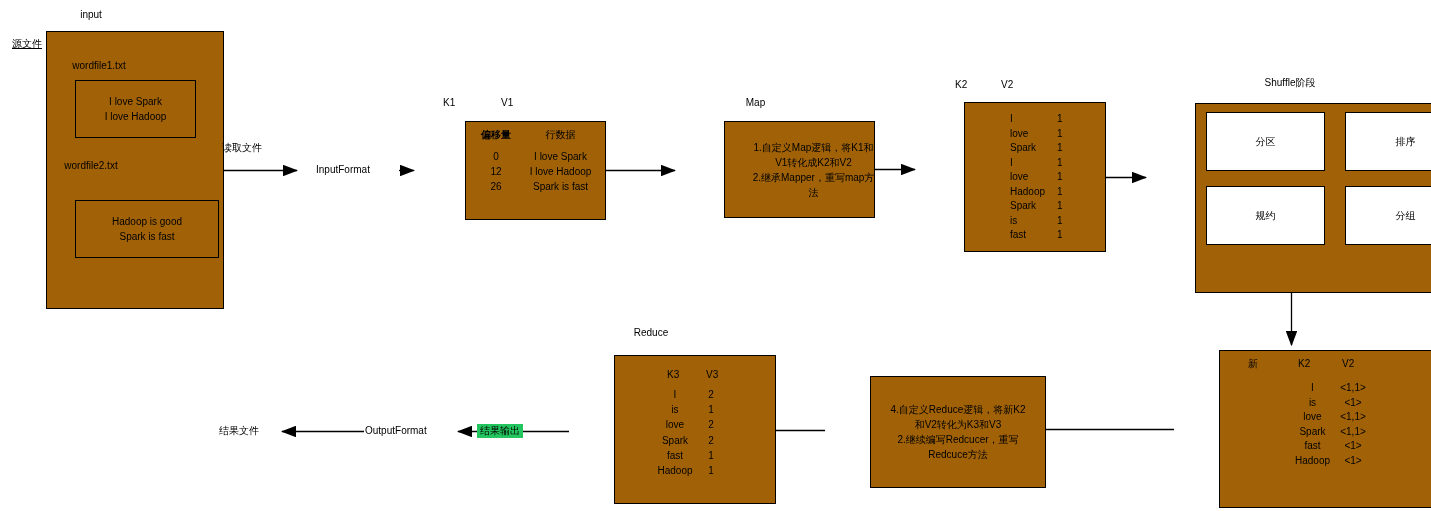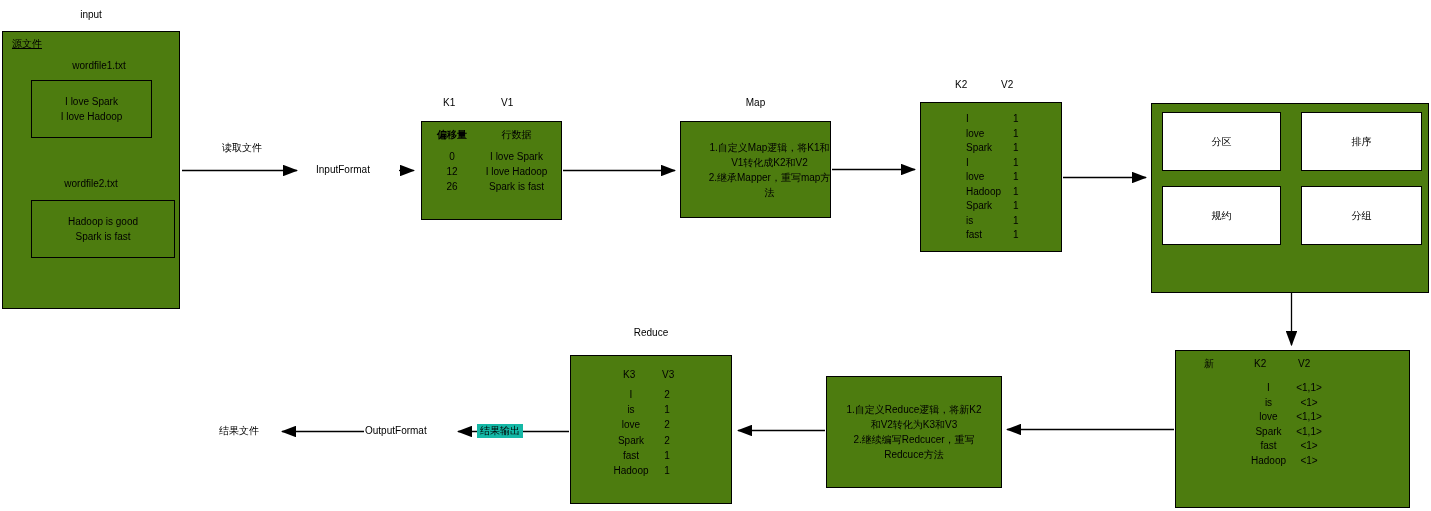--- a/index.html
+++ b/index.html
@@ -12,26 +12,27 @@
     position:relative;
     width:1431px; height:511px;
     background:#ffffff;
     font-size:10px;
     overflow:hidden;
   }
   .wires { position:absolute; left:0; top:0; z-index:0; }
   .box {
     position:absolute;
     border:1px solid #000;
-    background:#4d7c0f;
+    background:#a16207;
     z-index:1;
+    margin-left:44px;
   }
   .label { position:absolute; white-space:nowrap; z-index:2; line-height:14px; }
   .ctr { text-align:center; }
-  .masked { background:#14b8a6; padding:0 3px; }
+  .masked { background:#22c55e; padding:0 3px; }
 
   
   .file-box { display:flex; flex-direction:column; justify-content:center; align-items:center; line-height:15px; }
 
   
   .k1v1-content { padding-top:6px; }
   .k1v1-hdr { display:flex; line-height:14px; padding-right:10px; }
   .k1v1-hdr .c1 { width:60px; text-align:center;font-weight:bold; }
   .k1v1-hdr .c2 { flex:1; text-align:center; }
   .k1v1-rows { margin-top:7px; line-height:15px; }
@@ -91,21 +92,21 @@
   </svg>
 
   <div class="label ctr" style="left:2px; top:8px; width:178px;">input</div>
   <div class="box" style="left:2px; top:31px; width:178px; height:278px;"></div>
   <div class="label" style="left:12px; top:37px;text-decoration:underline;">源文件</div>
   <div class="label ctr" style="left:10px; top:59px; width:178px;">wordfile1.txt</div>
   <div class="box file-box" style="left:31px; top:80px; width:121px; height:58px;">
     <div>I love Spark</div>
     <div>I love Hadoop</div>
   </div>
-  <div class="label ctr" style="left:2px; top:177px; width:178px;">wordfile2.txt</div>
+  <div class="label ctr" style="left:2px; top:159px; width:178px;">wordfile2.txt</div>
   <div class="box file-box" style="left:31px; top:200px; width:144px; height:58px;">
     <div>Hadoop is good</div>
     <div>Spark is fast</div>
   </div>
 
   <div class="label ctr" style="left:192px; top:141px; width:100px;">读取文件</div>
   <div class="label" style="left:316px; top:163px;">InputFormat</div>
 
   <div class="label" style="left:443px; top:96px;">K1</div>
   <div class="label" style="left:501px; top:96px;">V1</div>
@@ -176,20 +177,21 @@
           <span class="k">is</span>
           <span class="v">1</span>
         </div>
       <div class="k2v2-row">
           <span class="k">fast</span>
           <span class="v">1</span>
         </div>
     </div>
   </div>
 
+  <div class="label ctr" style="left:1151px; top:76px; width:278px;">Shuffle阶段</div>
   <div class="box" style="left:1151px; top:103px; width:278px; height:190px;">
     <div class="shuffle-cell" style="left:10px; top:8px; width:119px; height:59px;">
         <span>分区</span>
       </div>
     <div class="shuffle-cell" style="left:149px; top:8px; width:121px; height:59px;">
         <span>排序</span>
       </div>
     <div class="shuffle-cell" style="left:10px; top:82px; width:119px; height:59px;">
         <span>规约</span>
       </div>
@@ -226,21 +228,21 @@
           <span class="v">&lt;1&gt;</span>
         </div>
       <div class="nk-row">
           <span class="k">Hadoop</span>
           <span class="v">&lt;1&gt;</span>
         </div>
     </div>
   </div>
 
   <div class="box logic-box" style="left:826px; top:376px; width:176px; height:112px;">
-    <div>1.自定义Reduce逻辑，将新K2</div>
+    <div>4.自定义Reduce逻辑，将新K2</div>
     <div>和V2转化为K3和V3</div>
     <div>2.继续编写Redcucer，重写</div>
     <div>Redcuce方法</div>
   </div>
 
   <div class="label ctr" style="left:570px; top:326px; width:162px;">Reduce</div>
   <div class="box" style="left:570px; top:355px; width:162px; height:149px;">
     <div class="k3-hdr">
       <span style="left:52px;">K3</span>
       <span style="left:91px;">V3</span>

